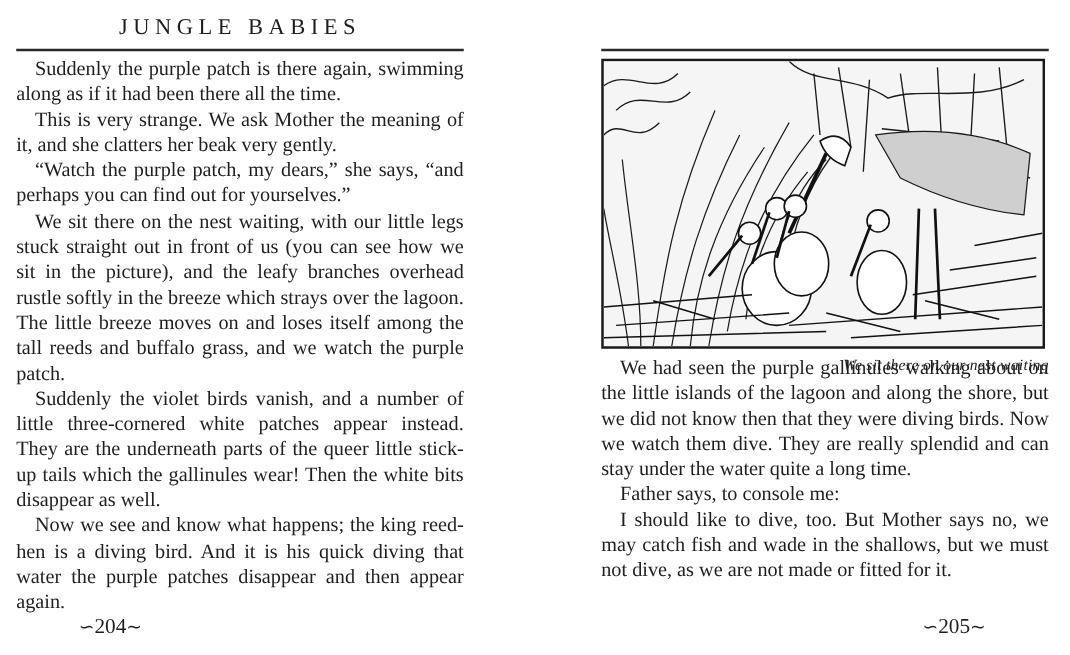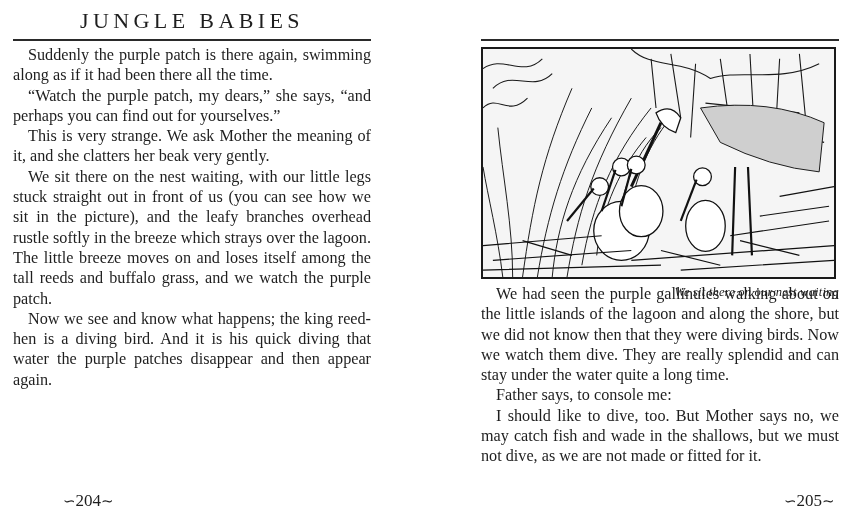--- a/index.html
+++ b/index.html
@@ -20,21 +20,21 @@
     }
     .page-left { left: 13px; width: 358px; }
     .page-right { left: 481px; width: 358px; }
 
     .running-head {
       position: absolute;
       left: 0; right: 0;
       top: 8px;
       text-align: center;
       font-family: "Liberation Serif", serif;
-      font-size: 22px;
+      font-size: 18px;
       letter-spacing: 3px;
       color: #1e1e1e;
       line-height: 26px;
     }
     .page-left .running-head { letter-spacing: 4.4px; }
     .page-right .running-head { letter-spacing: 1.6px; font-size: 20px; }
 
     .head-rule {
       position: absolute;
       left: 0; right: 0;
@@ -62,21 +62,21 @@
     }
 
     .folio {
       position: absolute;
       top: 491px;
       font-family: "Liberation Serif", serif;
       font-size: 17px;
       color: #1e1e1e;
     }
     .page-left .folio { left: 50px; }
-    .page-right .folio { left: 257px; margin-left: 46px; }
+    .page-right .folio { left: 257px; }
     .folio .tilde { font-size: 15px; }
 
     .illustration {
       position: absolute;
       left: 0;
       top: 47px;
       width: 355px;
       height: 232px;
       border: 2px solid #1a1a1a;
       box-sizing: border-box;
@@ -97,23 +97,24 @@
     }
   </style>
 </head>
 <body>
 
 <div class="page page-left">
   <div class="running-head">JUNGLE BABIES</div>
   <div class="head-rule"></div>
   <div class="body-text">
     <p>Suddenly the purple patch is there again, swimming along as if it had been there all the time.</p>
+    <p>This is very strange. We ask Mother the meaning of it, and she clatters her beak very gently.</p>
     <p>“Watch the purple patch, my dears,” she says, “and perhaps you can find out for yourselves.”</p>
-    <p>This is very strange. We ask Mother the meaning of it, and she clatters her beak very gently.</p>
     <p>We sit there on the nest waiting, with our little legs stuck straight out in front of us (you can see how we sit in the picture), and the leafy branches overhead rustle softly in the breeze which strays over the lagoon. The little breeze moves on and loses itself among the tall reeds and buffalo grass, and we watch the purple patch.</p>
+    <p>Suddenly the violet birds vanish, and a number of little three-cornered white patches appear instead. They are the underneath parts of the queer little stick-up tails which the gallinules wear! Then the white bits disappear as well.</p>
     <p>Now we see and know what happens; the king reed-hen is a diving bird. And it is his quick diving that water the purple patches disappear and then appear again.</p>
   </div>
   <div class="folio">
     <span class="tilde">∽</span><span>204</span><span class="tilde">∼</span>
   </div>
 </div>
 
 <div class="page page-right">
   <div class="head-rule"></div>
 

